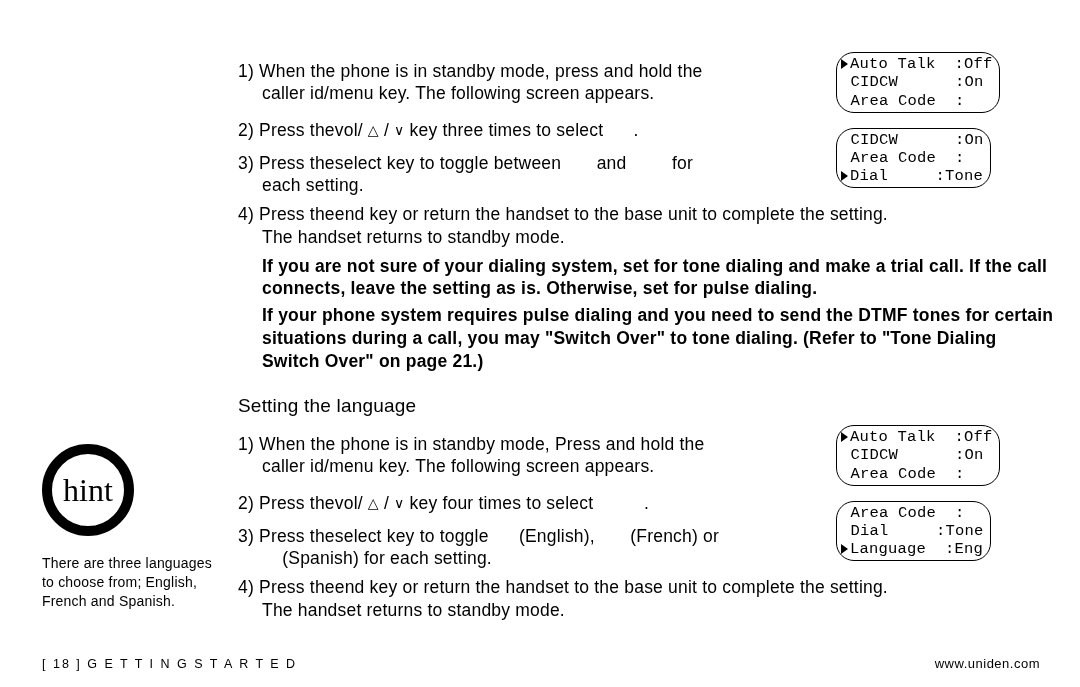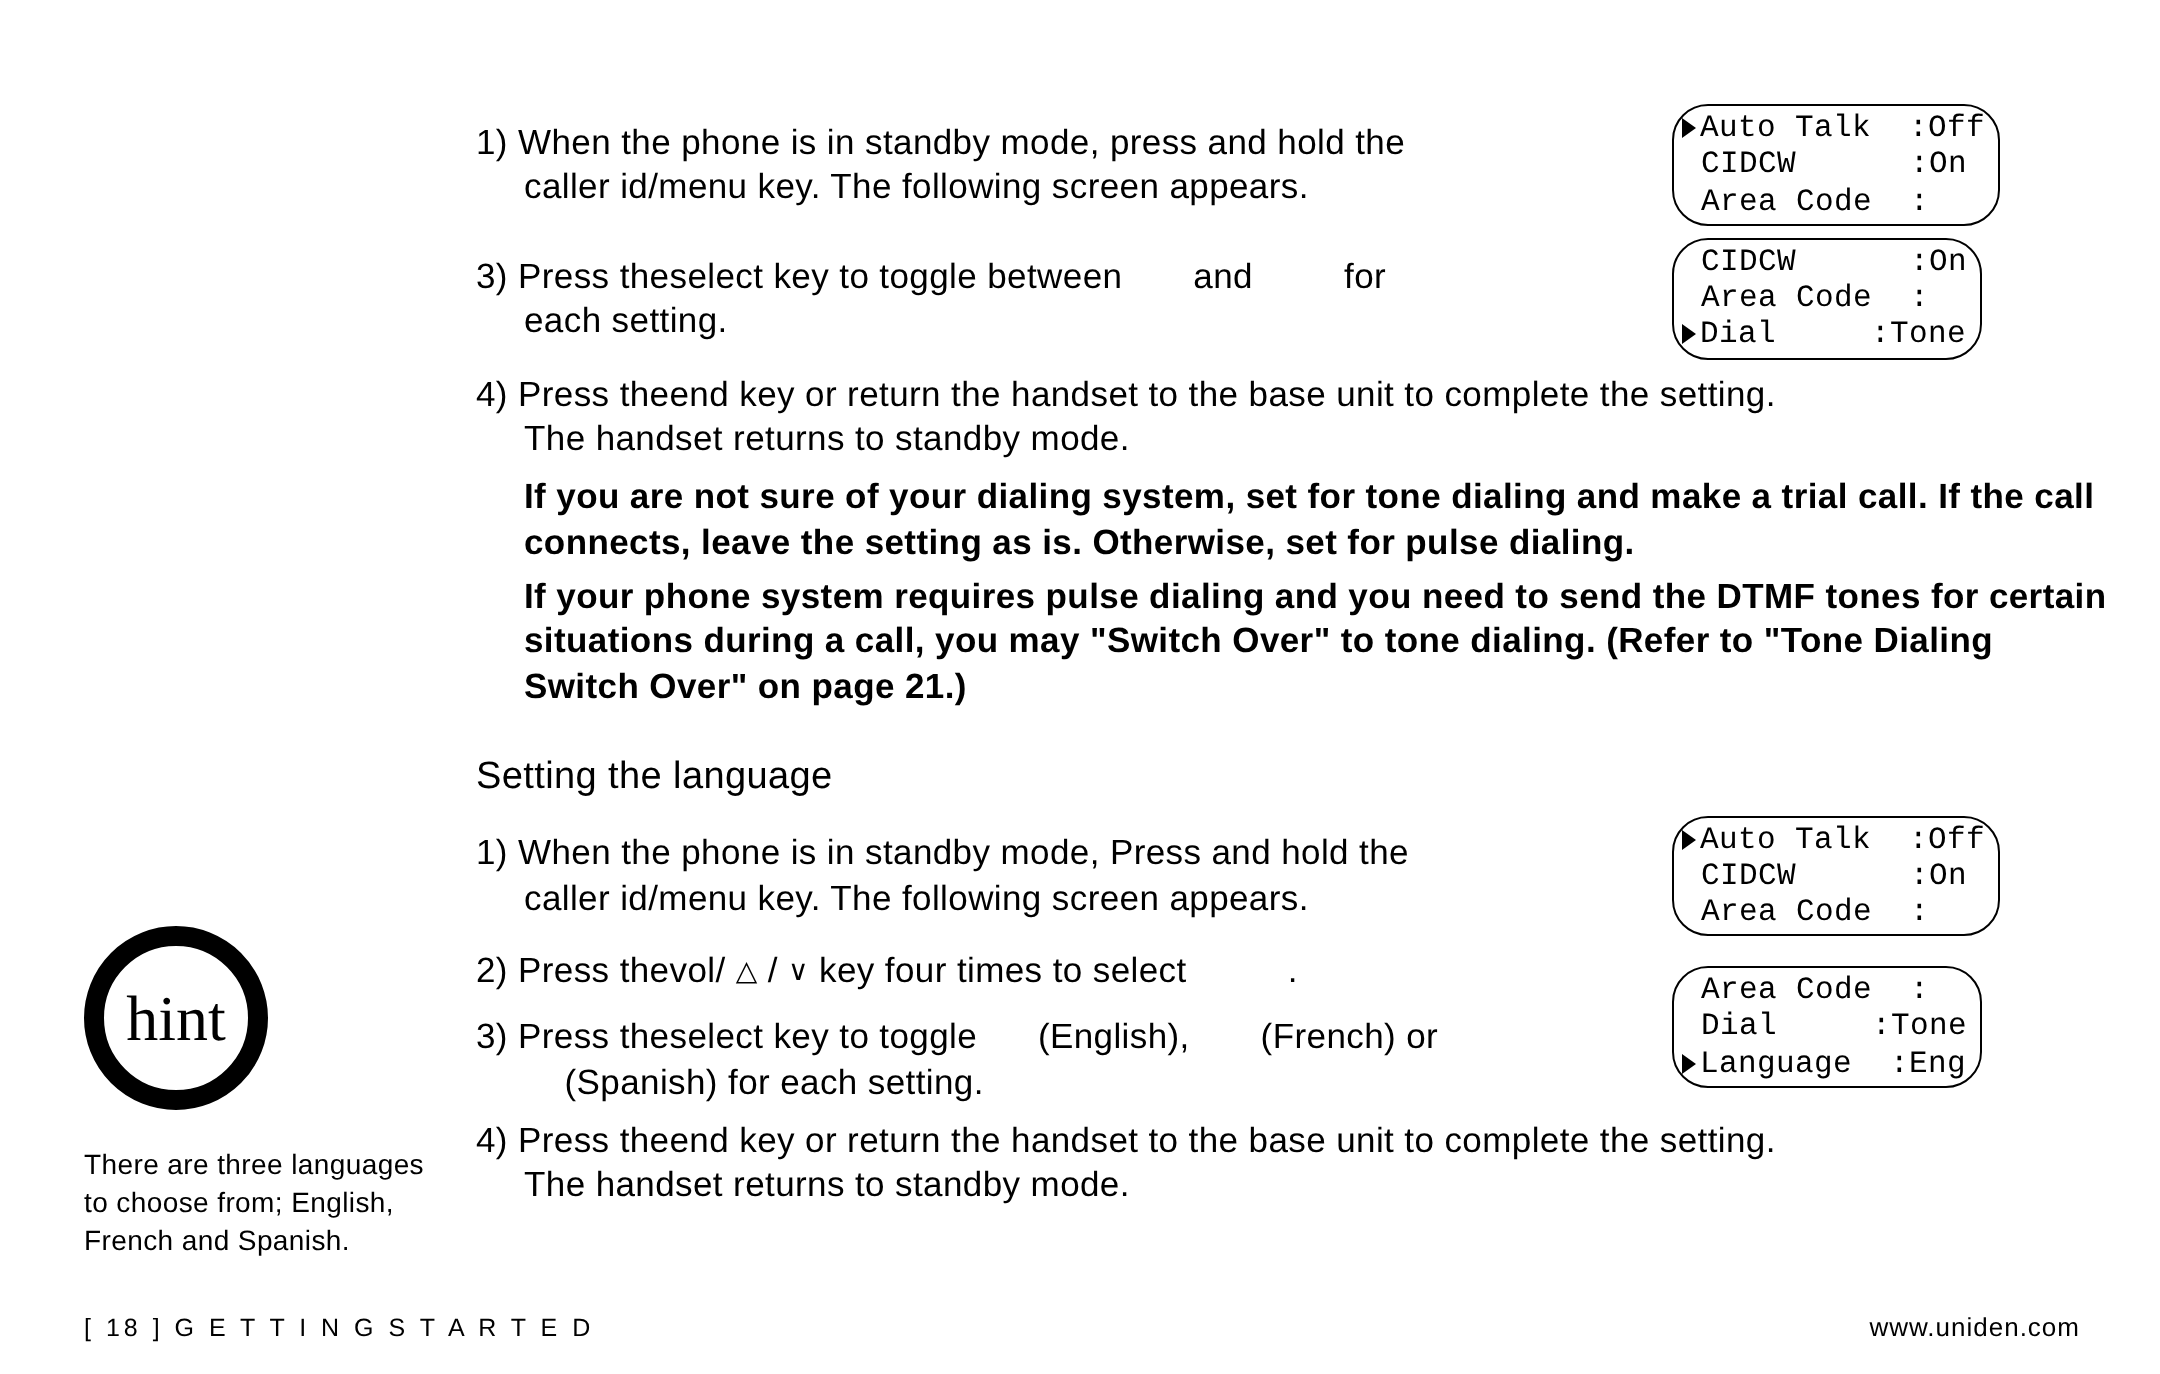--- a/index.html
+++ b/index.html
@@ -12,21 +12,21 @@
   .page {
     width: 1080px;
     height: 687px;
     position: relative;
     box-sizing: border-box;
     padding: 52px 10px 0 42px;
   }
   .left-col {
     position: absolute;
     left: 42px;
-    top: 463px;
+    top: 444px;
     width: 180px;
   }
   .hint-circle {
     width: 92px;
     height: 92px;
     border: 10px solid #000;
     border-radius: 50%;
     display: flex;
     align-items: center;
     justify-content: center;
@@ -134,20 +134,26 @@
         <span>1) When the phone is in standby mode, press and hold the</span><br>
         <span class="indent">caller id/menu key. The following screen appears.</span>
       </div>
       <div class="screen"><span class="ptr"></span><span>Auto Talk  :Off</span>
 <span> CIDCW      :On</span>
 <span> Area Code  :</span></div>
     </div>
 
     <div class="step step-with-screen">
       <div class="step-text">
+        <div style="margin-bottom:10px;">
+          <span>2) Press the</span><span>vol/</span>
+          <span class="arrow">△</span> /
+          <span class="arrow">∨</span>
+          <span> key three times to select </span>&nbsp;&nbsp;&nbsp;&nbsp;&nbsp;<span>.</span>
+        </div>
         <div>
           <span>3) Press the</span><span>select</span><span> key to toggle between </span>&nbsp;&nbsp;&nbsp;&nbsp;&nbsp;<span> and </span>&nbsp;&nbsp;&nbsp;&nbsp;&nbsp;&nbsp;&nbsp;<span> for</span><br>
           <span class="indent">each setting.</span>
         </div>
       </div>
       <div class="screen" style="margin-top:0;"><span> CIDCW      :On</span>
 <span> Area Code  :</span>
 <span class="ptr"></span><span>Dial     :Tone</span></div>
     </div>
 

